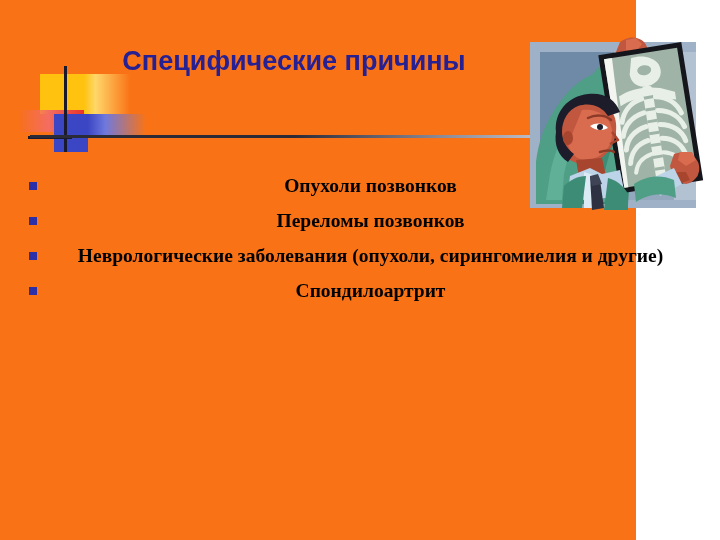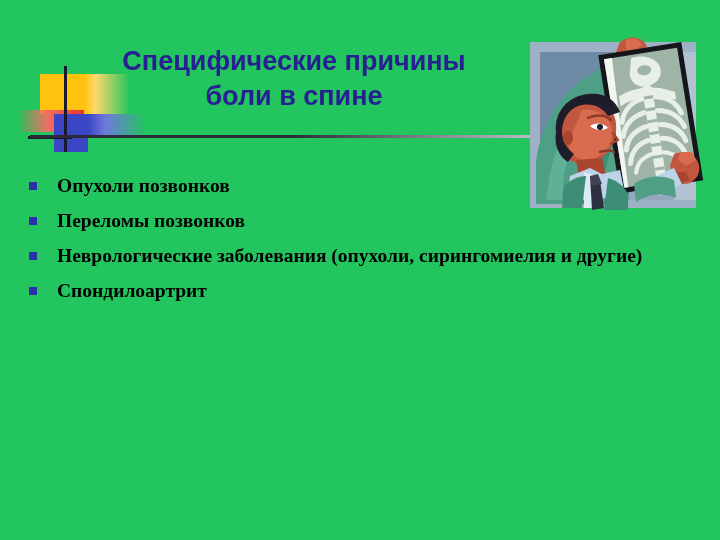--- a/index.html
+++ b/index.html
@@ -9,23 +9,23 @@
     background: #ffffff;
   }
   body {
     width: 720px;
     height: 540px;
     overflow: hidden;
     font-family: "Liberation Serif", "DejaVu Serif", serif;
   }
   #slide {
     position: relative;
-    width: 720px;
+    width: 636px;
     height: 540px;
-    background: #22c55e;
+    background: #f97316;
   }
 
   
   .deco {
     position: absolute;
     left: 20px;
     top: 66px;
     width: 108px;
     height: 86px;
   }
@@ -133,21 +133,21 @@
     color: #000000;
   }
   .bullet-marker {
     position: absolute;
     left: 5px;
     top: 10px;
     width: 8px;
     height: 8px;
     background: #2b2fa8;
   }
-  .bullet-text { display: block; }
+  .bullet-text { display: block; text-align: center; }
 
   
   .clipart {
     position: absolute;
     left: 524px;
     top: 34px;
     width: 184px;
     height: 182px;
   }
   .clipart svg { display: block; width: 184px; height: 182px; }
@@ -162,21 +162,20 @@
     <div class="deco-yellow-fade"></div>
     <div class="deco-red"></div>
     <div class="deco-blue"></div>
     <div class="deco-blue-fade"></div>
     <div class="deco-vline"></div>
     <div class="deco-hline"></div>
   </div>
 
   <div class="title">
     <span class="title-line">Специфические причины</span>
-    <span class="title-line">боли в спине</span>
   </div>
 
   <div class="rule"></div>
 
   <ul class="bullets">
     <li class="bullet-item">
       <span class="bullet-marker"></span>
       <span class="bullet-text">Опухоли позвонков</span>
     </li>
     <li class="bullet-item">

